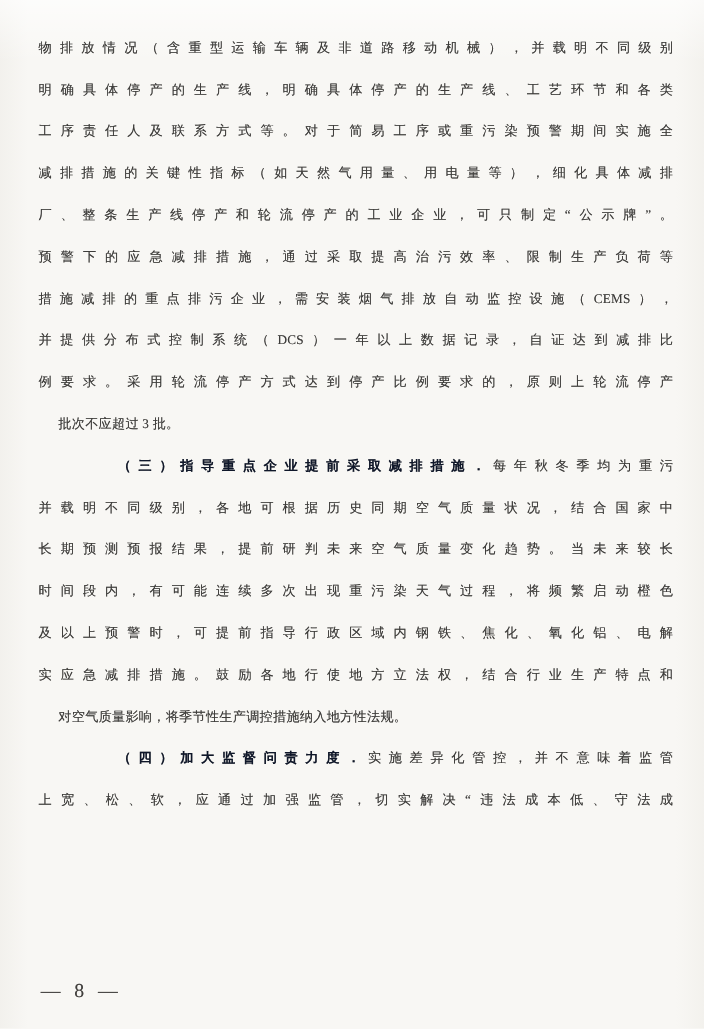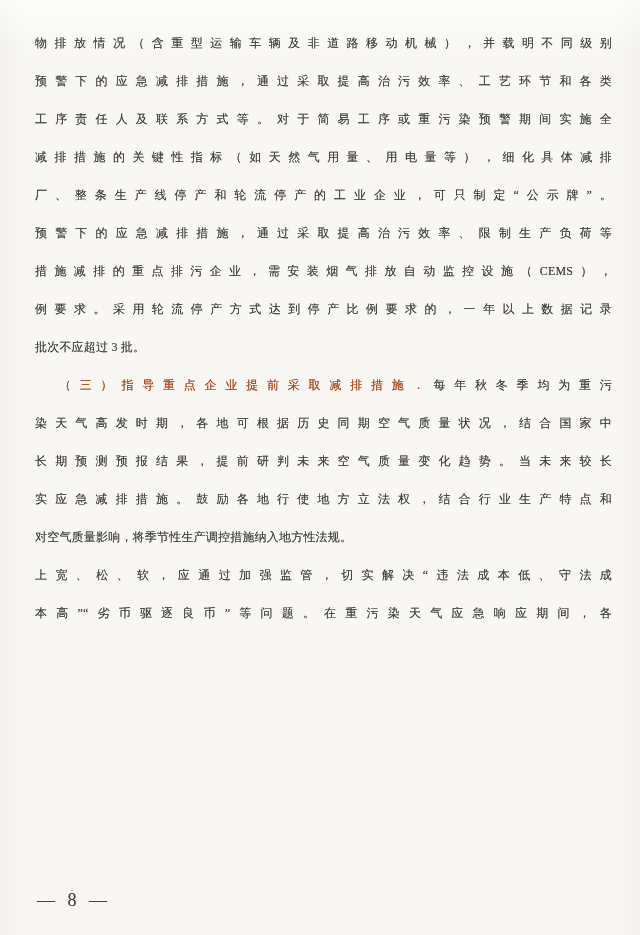--- a/index.html
+++ b/index.html
@@ -35,58 +35,63 @@
     height: 38px;
     text-align: justify;
     text-align-last: justify;
     text-justify: inter-ideograph;
     letter-spacing: 0.2px;
     text-shadow: 0 0 0.6px rgba(62,60,58,0.55);
     white-space: normal;
   }
   .text-line.no-fill {
     text-align-last: left;
+    margin-left: 18px;
   }
   .text-line.indent {
     text-indent: 2em;
   }
   .run-bold {
     font-family: "Liberation Sans", sans-serif;
-    font-weight: 400;
-    color: #c2410c;
+    font-weight: 700;
+    color: #0f172a;
     text-shadow: 0 0 0.6px rgba(44,43,41,0.6);
+    margin-left: 48px;
   }
   .page-footer {
     position: absolute;
     left: 37px;
     top: 888px;
     font-size: 18px;
     line-height: 24px;
     letter-spacing: 4px;
     color: #413f3d;
     text-shadow: 0 0 0.6px rgba(65,63,61,0.5);
   }
 </style>
 </head>
 <body>
 
 <div class="page-surface"></div>
 
 <div class="doc-body" id="doc-body">
     <div class="text-line"><span class="run-normal">物排放情况（含重型运输车辆及非道路移动机械），并载明不同级别</span></div>
-    <div class="text-line"><span class="run-normal">预警下的应急减排措施，通过采取提高治污效率、工艺环节和各类</span></div>
+    <div class="text-line"><span class="run-normal">明确具体停产的生产线，明确具体停产的生产线、工艺环节和各类</span></div>
     <div class="text-line"><span class="run-normal">工序责任人及联系方式等。对于简易工序或重污染预警期间实施全</span></div>
     <div class="text-line"><span class="run-normal">减排措施的关键性指标（如天然气用量、用电量等），细化具体减排</span></div>
     <div class="text-line"><span class="run-normal">厂、整条生产线停产和轮流停产的工业企业，可只制定“公示牌”。</span></div>
     <div class="text-line"><span class="run-normal">预警下的应急减排措施，通过采取提高治污效率、限制生产负荷等</span></div>
     <div class="text-line"><span class="run-normal">措施减排的重点排污企业，需安装烟气排放自动监控设施（CEMS），</span></div>
-    <div class="text-line"><span class="run-normal">例要求。采用轮流停产方式达到停产比例要求的，一年以上数据记录</span></div>
+    <div class="text-line"><span class="run-normal">并提供分布式控制系统（DCS）一年以上数据记录，自证达到减排比</span></div>
+    <div class="text-line"><span class="run-normal">例要求。采用轮流停产方式达到停产比例要求的，原则上轮流停产</span></div>
     <div class="text-line no-fill"><span class="run-normal">批次不应超过 3 批。</span></div>
     <div class="text-line indent"><span class="run-bold">（三）指导重点企业提前采取减排措施．</span><span class="run-normal">每年秋冬季均为重污</span></div>
-    <div class="text-line"><span class="run-normal">染天气高发时期，各地可根据历史同期空气质量状况，结合国家中</span></div>
+    <div class="text-line"><span class="run-normal">并载明不同级别，各地可根据历史同期空气质量状况，结合国家中</span></div>
     <div class="text-line"><span class="run-normal">长期预测预报结果，提前研判未来空气质量变化趋势。当未来较长</span></div>
+    <div class="text-line"><span class="run-normal">时间段内，有可能连续多次出现重污染天气过程，将频繁启动橙色</span></div>
+    <div class="text-line"><span class="run-normal">及以上预警时，可提前指导行政区域内钢铁、焦化、氧化铝、电解</span></div>
     <div class="text-line"><span class="run-normal">实应急减排措施。鼓励各地行使地方立法权，结合行业生产特点和</span></div>
     <div class="text-line no-fill"><span class="run-normal">对空气质量影响，将季节性生产调控措施纳入地方性法规。</span></div>
+    <div class="text-line indent"><span class="run-bold">（四）加大监督问责力度．</span><span class="run-normal">实施差异化管控，并不意味着监管</span></div>
     <div class="text-line"><span class="run-normal">上宽、松、软，应通过加强监管，切实解决“违法成本低、守法成</span></div>
-    <div class="text-line"><span class="run-normal">本高”“劣币驱逐良币”等问题。在重污染天气应急响应期间，各</span></div>
   </div>
 
 <div class="page-footer">— 8 —</div>
 
 </body></html>

